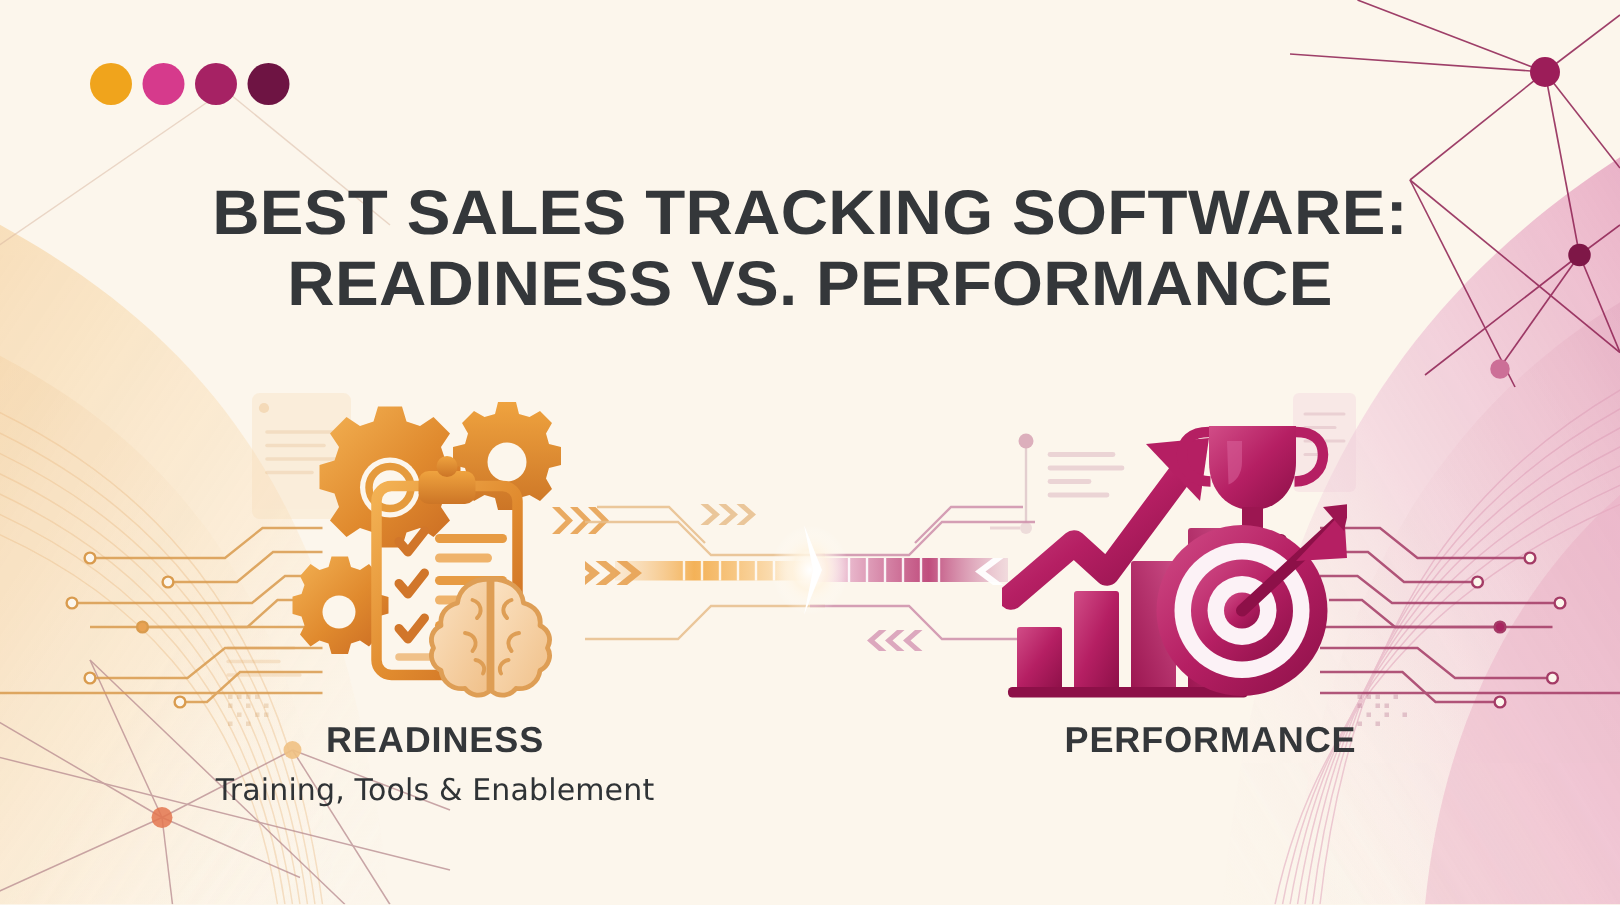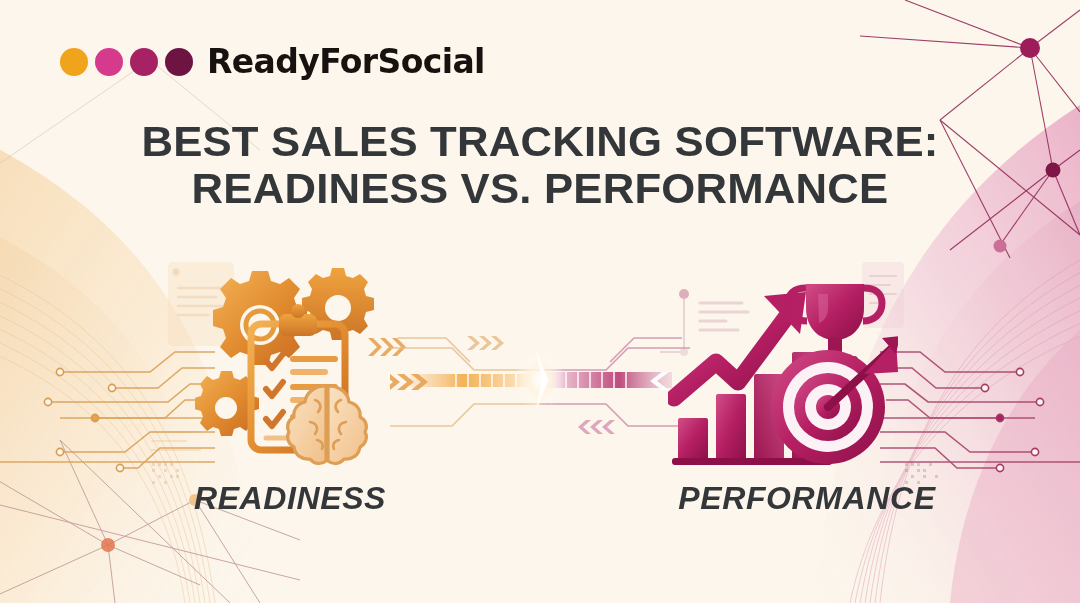--- a/index.html
+++ b/index.html
@@ -29,23 +29,22 @@
     letter-spacing:0.2px;font-family:"Liberation Sans", sans-serif;
     transform:scaleX(1.04);transform-origin:50% 0;
   }
   .title .l2{display:block;}
 
   
   .label-readiness,.label-performance{position:absolute;text-align:center;width:420px;}
   .label-readiness{left:80px;top:480px;}
   .label-performance{left:597px;top:480px;}
   .lab-title{
-    font-size:32px;font-weight:bold;color:#34373A;letter-spacing:0.6px;
+    font-size:24px;font-weight:bold;color:#34373A;letter-spacing:0.6px;
     font-family:"Liberation Sans", sans-serif;
-    font-style:italic;
   }
   .lab-sub{
     margin-top:6px;font-size:20px;color:#2F3336;letter-spacing:0.1px;
     font-family:"DejaVu Sans", sans-serif;
   }
 
   .icon-left{position:absolute;left:195px;top:262px;width:215px;height:205px;}
   .icon-right{position:absolute;left:668px;top:270px;width:230px;height:200px;}
   .connector{position:absolute;left:390px;top:330px;width:300px;height:110px;}
 </style>
@@ -291,21 +290,20 @@
     </g>
   </svg>
 
   <div class="logo-row">
     <div class="dots">
       <span class="dot" style="background:#F0A41C"></span>
       <span class="dot" style="background:#D63A8C"></span>
       <span class="dot" style="background:#A62264"></span>
       <span class="dot" style="background:#6E1443"></span>
     </div>
-    <div class="brand">ReadyForSocial</div>
   </div>
 
   <div class="title">
     <span class="l1">BEST SALES TRACKING SOFTWARE:</span>
     <span class="l2">READINESS VS. PERFORMANCE</span>
   </div>
 
   <svg class="icon-left" viewBox="0 0 215 205">
 
     <g fill="url(#orangeIcon)">
@@ -457,19 +455,20 @@
 
     <g>
       <path d="M160,137 L224,78" stroke="#8D1048" stroke-width="8" stroke-linecap="round"></path>
       <path d="M196,104 L228,70 L230,102 Z" fill="#B51F63"></path>
       <path d="M214,68 L232,66 L228,84 Z" fill="#9C1651"></path>
     </g>
   </svg>
 
   <div class="label-readiness">
     <div class="lab-title">READINESS</div>
+    <div class="lab-sub">Training, Tools &amp; Enablement</div>
   </div>
 
   <div class="label-performance">
     <div class="lab-title">PERFORMANCE</div>
   </div>
 
 </div>
 
 </body></html>

